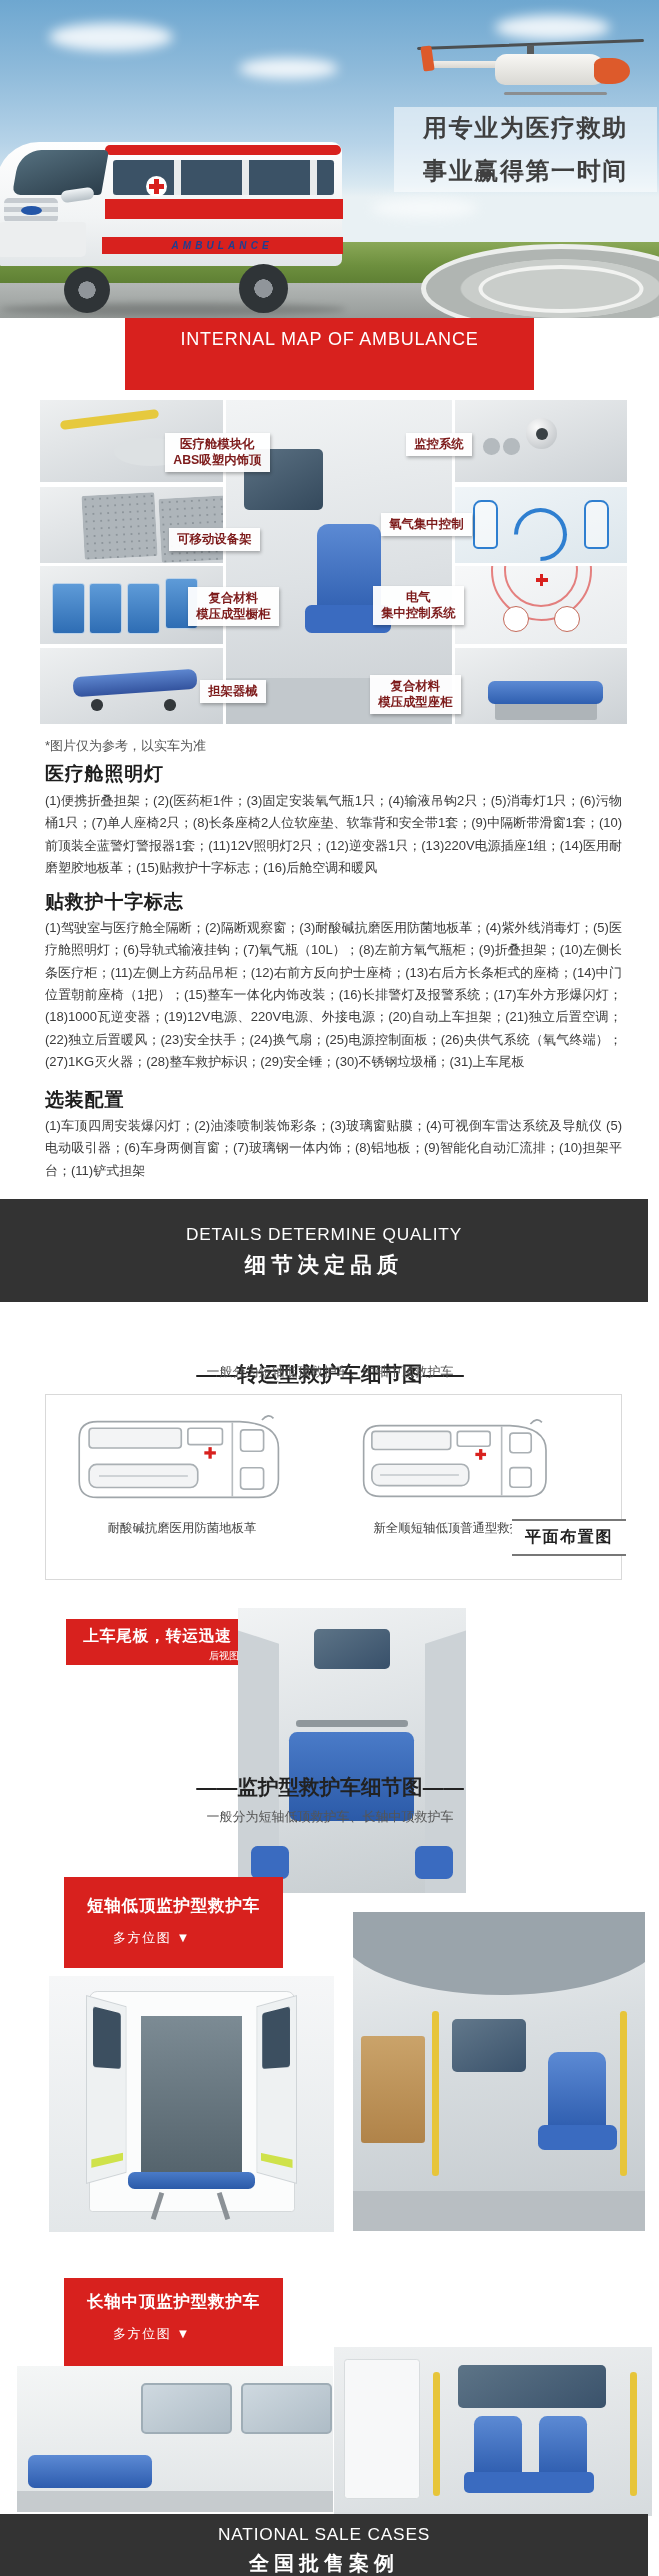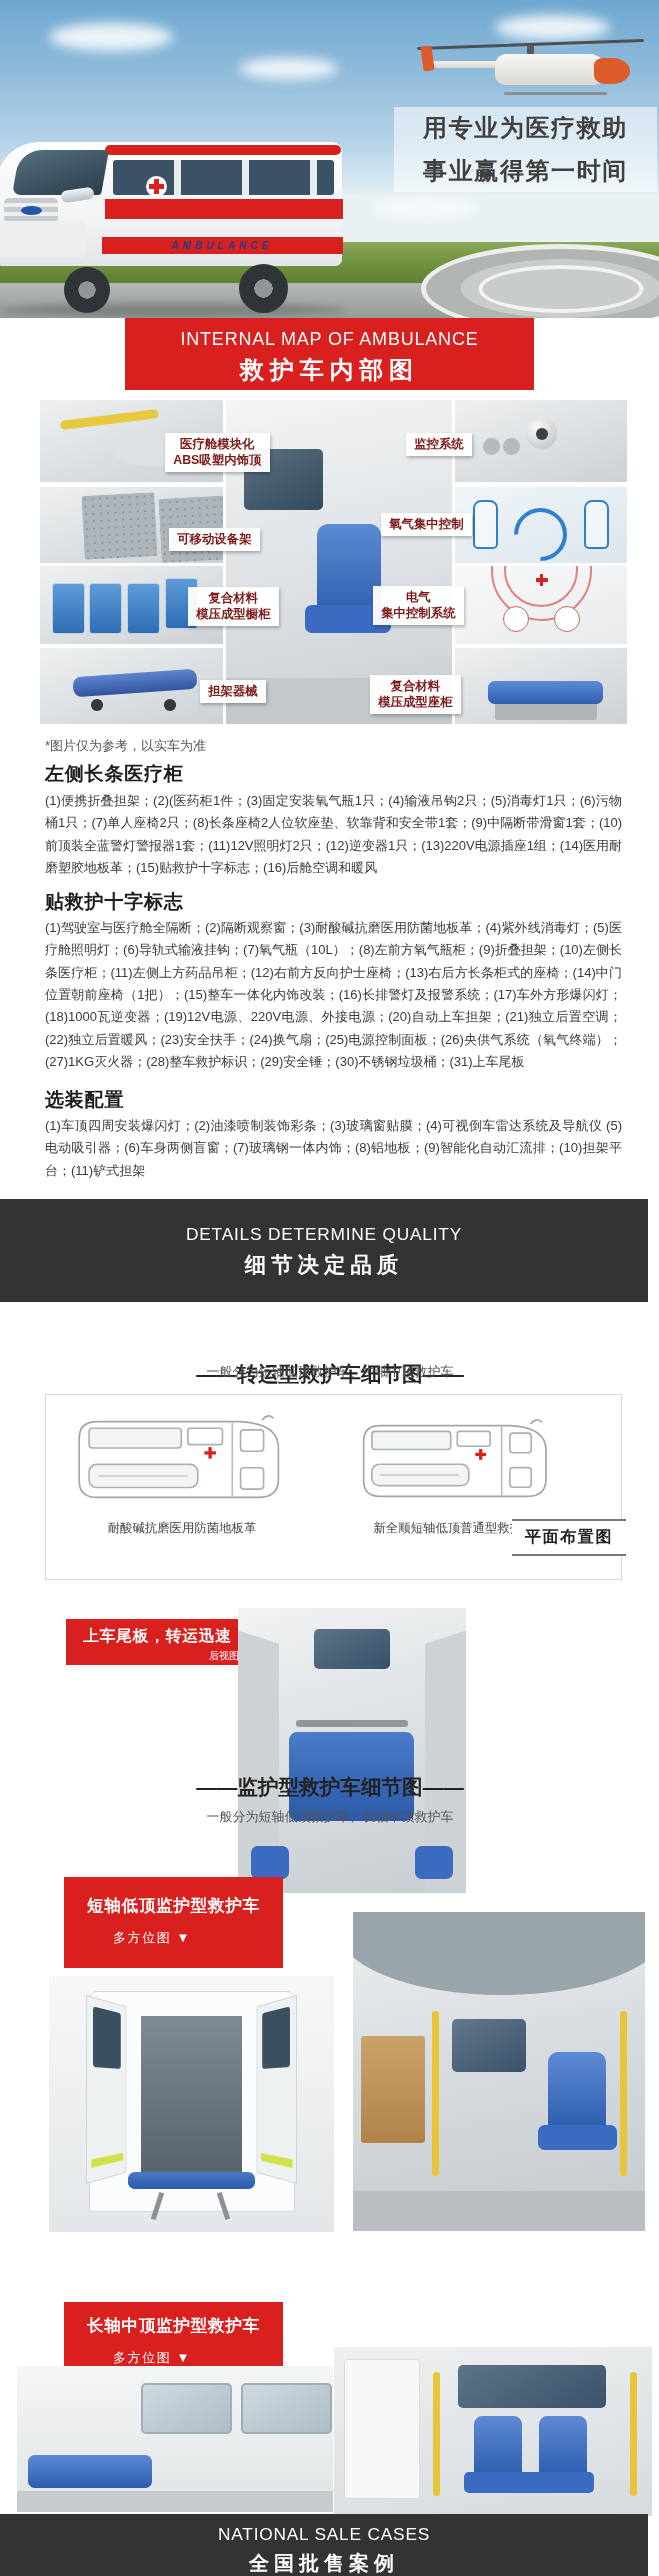--- a/index.html
+++ b/index.html
@@ -146,21 +146,21 @@
   .plan-cap { position:absolute; width:206px; text-align:center; font-size:12.4px; color:#444; top:125px; }
   .pcap1 { left:33px; } .pcap2 { left:305px; }
   .plan-badge { position:absolute; right:-5px; top:124px; background:#fff; border-top:2.5px solid #777; border-bottom:2.5px solid #777;
           padding:5.8px 13px; font-size:16px; font-weight:bold; color:#222; letter-spacing:1.6px; }
   .redbox { position:absolute; background:#d8211e; color:#fff; }
   .rb-feature { left:66px; top:1619px; width:183px; height:46px; text-align:center; padding-top:6.6px; }
   .rb-feature .rb-title { font-size:15.7px; font-weight:bold; letter-spacing:0.8px; }
   .rb-feature .rb-sub { font-size:10px; text-align:right; padding-right:10px; margin-top:2.5px; }
   .rb-tall { width:219px; text-align:center; }
   .rb-short { left:64px; top:1877px; height:91px; padding-top:18px; }
-  .rb-long  { left:64px; top:2278px; height:102px; padding-top:13px;margin-top:24px; }
+  .rb-long  { left:64px; top:2278px; height:102px; padding-top:13px; }
   .rb-tall .rb-title { font-size:16.5px; font-weight:bold; letter-spacing:0.8px; }
   .rb-tall .rb-sub { font-size:13px; margin-top:11.5px; padding-left:49px; text-align:left; letter-spacing:1.6px; }
 
   
   .photo { position:absolute; overflow:hidden; background:linear-gradient(165deg,#f1f3f4 0%,#d9dee1 55%,#c6cccf 100%); }
   .photo-transfer { left:238px; top:1608px; width:228px; height:285px; }
   .pt-wallL { left:-25px; top:25px; width:66px; height:272px; background:#ccd2d6; transform:skewY(18deg); }
   .pt-wallR { right:-25px; top:25px; width:66px; height:272px; background:#ccd2d6; transform:skewY(-18deg); }
   .pt-window { left:76px; top:21.4px; width:76px; height:40px; background:linear-gradient(150deg,#5d7487,#38506a); border-radius:5px; }
   .pt-platform { left:51px; top:124px; width:125px; height:89px; background:linear-gradient(#4a7bc8,#2b5aa8); border-radius:8.2px; }
@@ -243,21 +243,20 @@
       <div class="amb-wheel w2"></div>
     </div>
     <div class="slogan">
       <div>用专业为医疗救助</div>
       <div>事业赢得第一时间</div>
     </div>
   </div>
 
   <div class="banner-red">
     <div class="banner-en">INTERNAL MAP OF AMBULANCE</div>
-    <div class="banner-cn">救护车内部图</div>
   </div>
 
   <div class="ph ph-l1">
     <div class="shape yellow-handle"></div>
     <div class="shape vent-oval"></div>
   </div>
   <div class="ph ph-l2">
     <div class="shape rack-panel rp1"></div>
     <div class="shape rack-panel rp2"></div>
   </div>
@@ -325,21 +324,21 @@
     <div>电气</div>
     <div>集中控制系统</div>
   </div>
   <div class="dlabel dr4">
     <div>复合材料</div>
     <div>模压成型座柜</div>
   </div>
 
   <div class="diagram-note">*图片仅为参考，以实车为准</div>
 
-  <h2 class="cfg-h h1a">左侧长条医疗柜</h2>
+  <h2 class="cfg-h h1a">医疗舱照明灯</h2>
   <p class="cfg-p p1a">(1)便携折叠担架；(2)(医药柜1件；(3)固定安装氧气瓶1只；(4)输液吊钩2只；(5)消毒灯1只；(6)污物桶1只；(7)单人座椅2只；(8)长条座椅2人位软座垫、软靠背和安全带1套；(9)中隔断带滑窗1套；(10)前顶装全蓝警灯警报器1套；(11)12V照明灯2只；(12)逆变器1只；(13)220V电源插座1组；(14)医用耐磨塑胶地板革；(15)贴救护十字标志；(16)后舱空调和暖风</p>
   <h2 class="cfg-h h2a">贴救护十字标志</h2>
   <p class="cfg-p p2a">(1)驾驶室与医疗舱全隔断；(2)隔断观察窗；(3)耐酸碱抗磨医用防菌地板革；(4)紫外线消毒灯；(5)医疗舱照明灯；(6)导轨式输液挂钩；(7)氧气瓶（10L）；(8)左前方氧气瓶柜；(9)折叠担架；(10)左侧长条医疗柜；(11)左侧上方药品吊柜；(12)右前方反向护士座椅；(13)右后方长条柜式的座椅；(14)中门位置朝前座椅（1把）；(15)整车一体化内饰改装；(16)长排警灯及报警系统；(17)车外方形爆闪灯；(18)1000瓦逆变器；(19)12V电源、220V电源、外接电源；(20)自动上车担架；(21)独立后置空调；(22)独立后置暖风；(23)安全扶手；(24)换气扇；(25)电源控制面板；(26)央供气系统（氧气终端）；(27)1KG灭火器；(28)整车救护标识；(29)安全锤；(30)不锈钢垃圾桶；(31)上车尾板</p>
   <h2 class="cfg-h h3a">选装配置</h2>
   <p class="cfg-p p3a">(1)车顶四周安装爆闪灯；(2)油漆喷制装饰彩条；(3)玻璃窗贴膜；(4)可视倒车雷达系统及导航仪 (5)电动吸引器；(6)车身两侧盲窗；(7)玻璃钢一体内饰；(8)铝地板；(9)智能化自动汇流排；(10)担架平台；(11)铲式担架</p>
 
   <div class="banner-dark banner-details">
     <div class="banner-en">DETAILS DETERMINE QUALITY</div>
     <div class="banner-cn">细节决定品质</div>
   </div>

